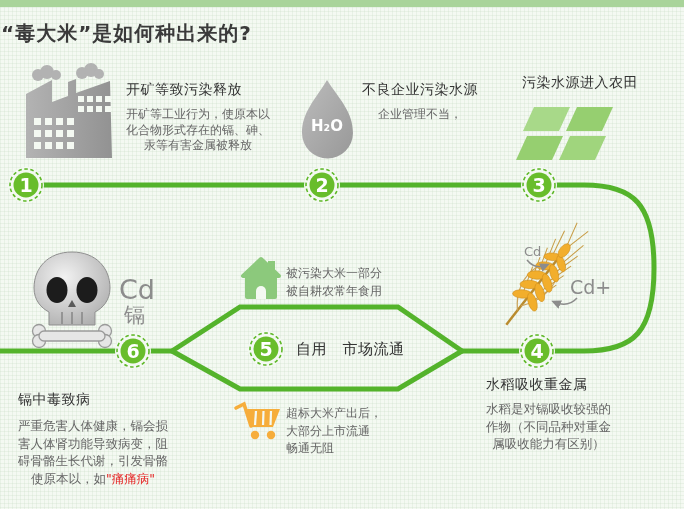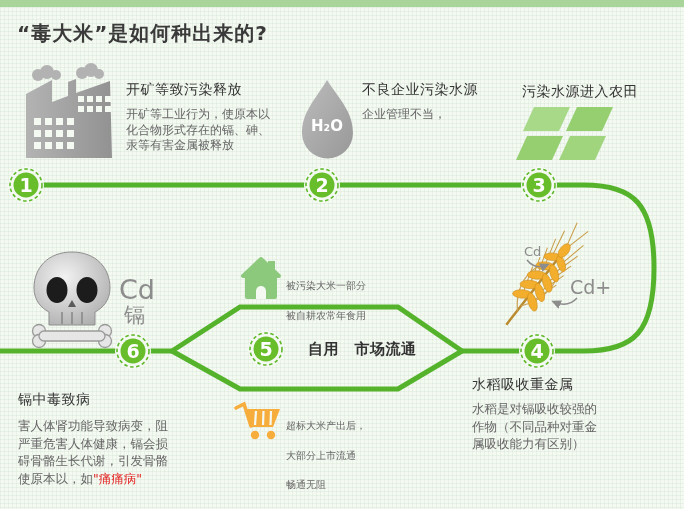--- a/index.html
+++ b/index.html
@@ -7,41 +7,41 @@
     position:relative;width:684px;height:509px;overflow:hidden;
     background-color:#f4f9f2;
     background-image:
       linear-gradient(90deg, rgba(190,215,185,.22) 1px, transparent 1px),
       linear-gradient(0deg, rgba(190,215,185,.22) 1px, transparent 1px);
     background-size:4px 4px;
     font-family:"DejaVu Sans","Liberation Sans",sans-serif;
   }
   .topbar{position:absolute;left:0;top:0;width:684px;height:7px;background:#a9d49a;}
   .title{
-    position:absolute;left:17px;top:20px;font-size:20px;font-weight:bold;
+    position:absolute;left:1px;top:20px;font-size:20px;font-weight:bold;
     color:#3a3a3a;letter-spacing:1px;white-space:nowrap;
   }
   svg.diagram{position:absolute;left:0;top:0;}
 
   .flow-line{fill:none;stroke:#54b32b;stroke-width:5;}
   .hex{fill:none;stroke:#54b32b;stroke-width:5;stroke-linejoin:miter;}
   .bmask{fill:#f4f9f2;}
   .bdash{fill:none;stroke:#5fb829;stroke-width:1.6;stroke-dasharray:3.5 2.6;}
   .bfill{fill:#68bd2b;}
   .bnum{fill:#ffffff;font-size:19px;font-weight:bold;text-anchor:middle;
         font-family:"DejaVu Sans","Liberation Sans",sans-serif;}
 
   .tblock{position:absolute;}
   .h{font-size:14px;font-weight:normal;color:#333;line-height:15px;white-space:nowrap;letter-spacing:.5px;}
-  .body{margin-top:10px;}
+  .body{margin-top:10px;text-align:center;}
   .l{font-size:12px;color:#666;line-height:15.5px;white-space:nowrap;}
   .lb{font-size:12.5px;color:#666;line-height:17.5px;white-space:nowrap;}
-  .note .lb{font-size:10px;margin-top:12px;}
+  .note .lb{font-size:12px;}
   .red{color:#e52222;}
-  .step5-label{position:absolute;left:308px;top:341px;font-size:15px;font-weight:bold;
+  .step5-label{position:absolute;left:296px;top:341px;font-size:15px;font-weight:normal;
                color:#333;line-height:16px;white-space:nowrap;letter-spacing:.5px;}
 
   .gray-label{fill:#8c8c8c;font-family:"DejaVu Sans","Liberation Sans",sans-serif;}
   .annot-arrow{fill:none;stroke:#8c8c8c;stroke-width:1.5;}
   .drop-label{fill:#ffffff;font-weight:bold;font-size:15px;text-anchor:middle;
               font-family:"DejaVu Sans","Liberation Sans",sans-serif;}
 </style>
 </head>
 <body>
 
@@ -243,48 +243,48 @@
     </div>
   </div>
 
   <div class="tblock" style="left:362px;top:82px">
     <div class="h">不良企业污染水源</div>
     <div class="body">
       <div class="l">企业管理不当，</div>
     </div>
   </div>
 
-  <div class="tblock" style="left:522px;top:84px">
+  <div class="tblock" style="left:522px;top:75px">
     <div class="h">污染水源进入农田</div>
   </div>
 
   <div class="tblock note" style="left:286px;top:265px">
     <div class="lb">被污染大米一部分</div>
     <div class="lb">被自耕农常年食用</div>
   </div>
 
   <div class="step5-label">自用　市场流通</div>
 
   <div class="tblock note" style="left:286px;top:405px">
     <div class="lb">超标大米产出后，</div>
     <div class="lb">大部分上市流通</div>
     <div class="lb">畅通无阻</div>
   </div>
 
-  <div class="tblock" style="left:472px;top:377px">
+  <div class="tblock" style="left:486px;top:377px">
     <div class="h">水稻吸收重金属</div>
     <div class="body" style="margin-top:8px">
       <div class="lb">水稻是对镉吸收较强的</div>
       <div class="lb">作物（不同品种对重金</div>
       <div class="lb">属吸收能力有区别）</div>
     </div>
   </div>
 
   <div class="tblock" style="left:18px;top:392px">
     <div class="h">镉中毒致病</div>
     <div class="body">
+      <div class="lb">严重危害人体健康，镉会损</div>
       <div class="lb">害人体肾功能导致病变，阻</div>
-      <div class="lb">严重危害人体健康，镉会损</div>
       <div class="lb">碍骨骼生长代谢，引发骨骼</div>
       <div class="lb"><span>使原本以，如</span><span class="red">"痛痛病"</span></div>
     </div>
   </div>
 </div>
 
 </body></html>

